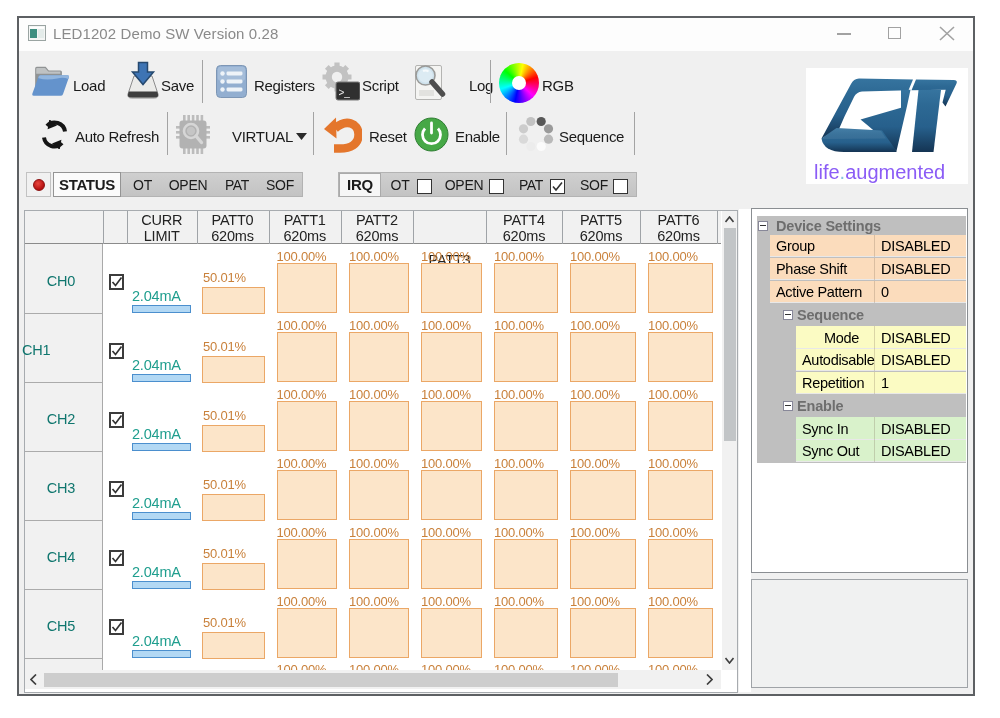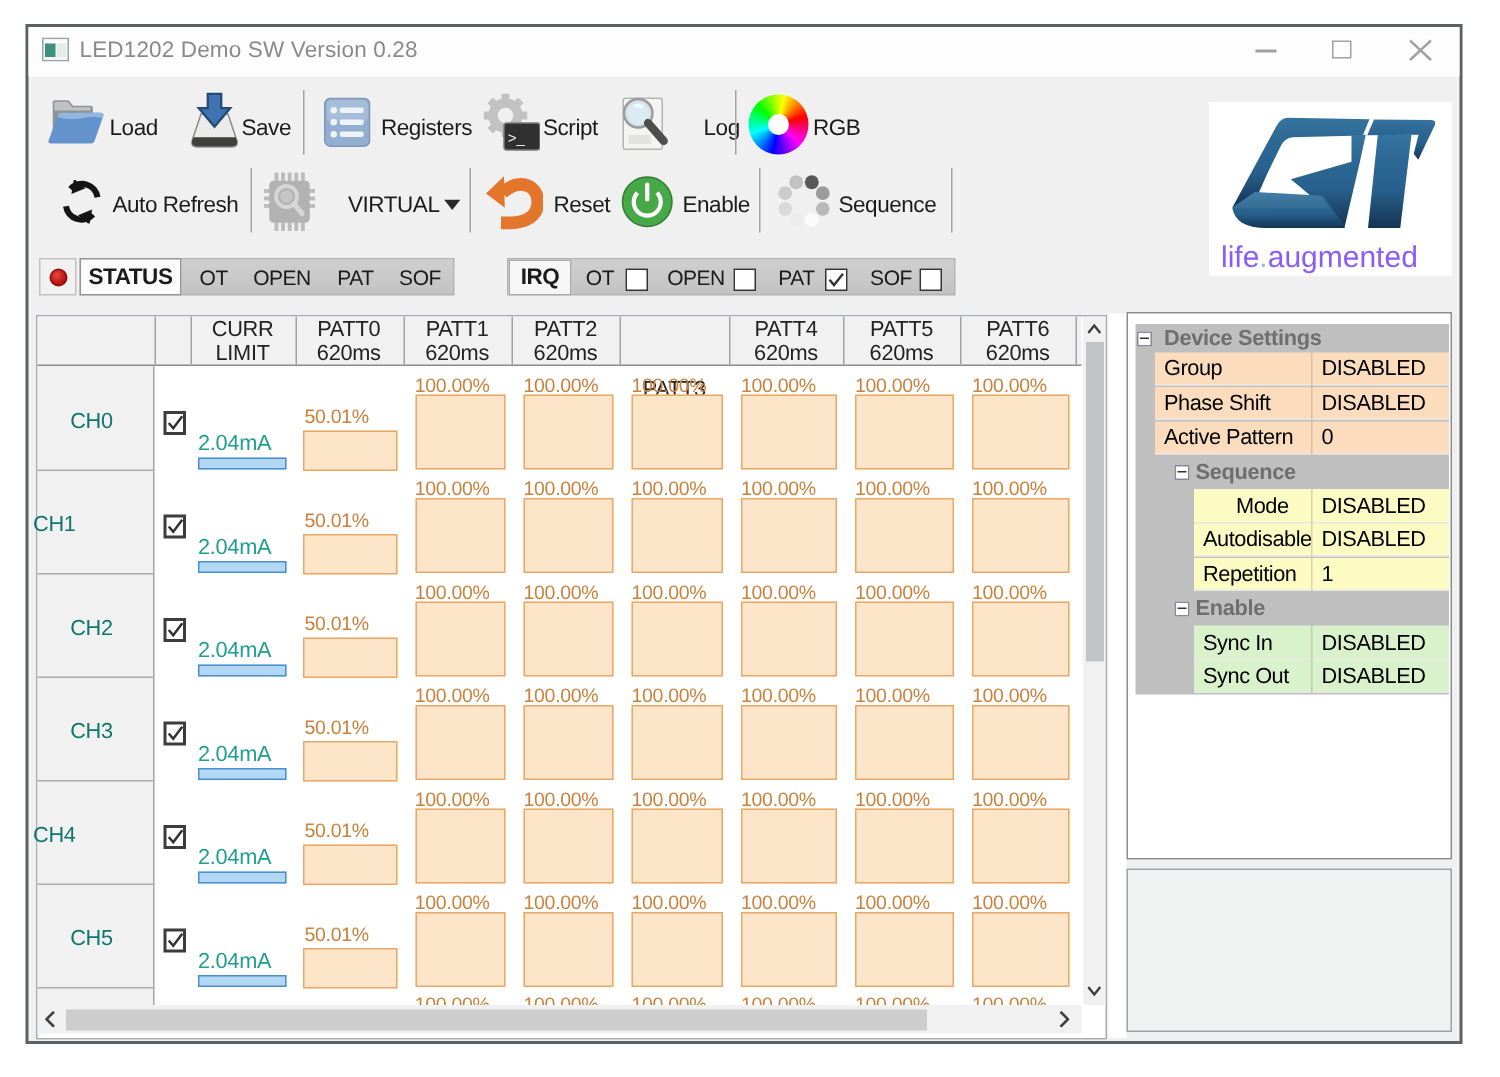--- a/index.html
+++ b/index.html
@@ -456,21 +456,21 @@
 <div class="pct" style="left:570px;top:456.0px;">100.00%</div>
 
 <div class="obox" style="left:570px;top:469.5px;width:66px;height:50px;"></div>
 
 <div class="pct" style="left:648px;top:456.0px;">100.00%</div>
 
 <div class="obox" style="left:648px;top:469.5px;width:65px;height:50px;"></div>
 
 <div class="abs" style="left:25px;top:588.5px;width:78px;height:1px;background:#ababab;"></div>
 
-<div class="chrow" style="left:22px;top:548.5px;width:78px;text-align:left;">CH4</div>
+<div class="chrow" style="left:22px;top:548.5px;width:78px;text-align:center;">CH4</div>
 
 <div class="cbx" style="left:109px;top:549.5px;width:15px;height:16px;"></div>
 
 <svg class="abs" style="left:110.5px;top:551.5px" width="12" height="12" viewBox="0 0 12 12">
     <path d="M1.5,6 L4.5,9.5 L10.5,1.5" stroke="#333" stroke-width="1.7" fill="none"></path>
   </svg>
 
 <div class="abs" style="left:132px;top:563.5px;font-size:14.5px;letter-spacing:-0.2px;color:#1f9e8e;">2.04mA</div>
 
 <div class="abs" style="left:132px;top:581.0px;width:58.5px;height:8px;background:#b2d8f4;border:1px solid #4b8fce;"></div>

